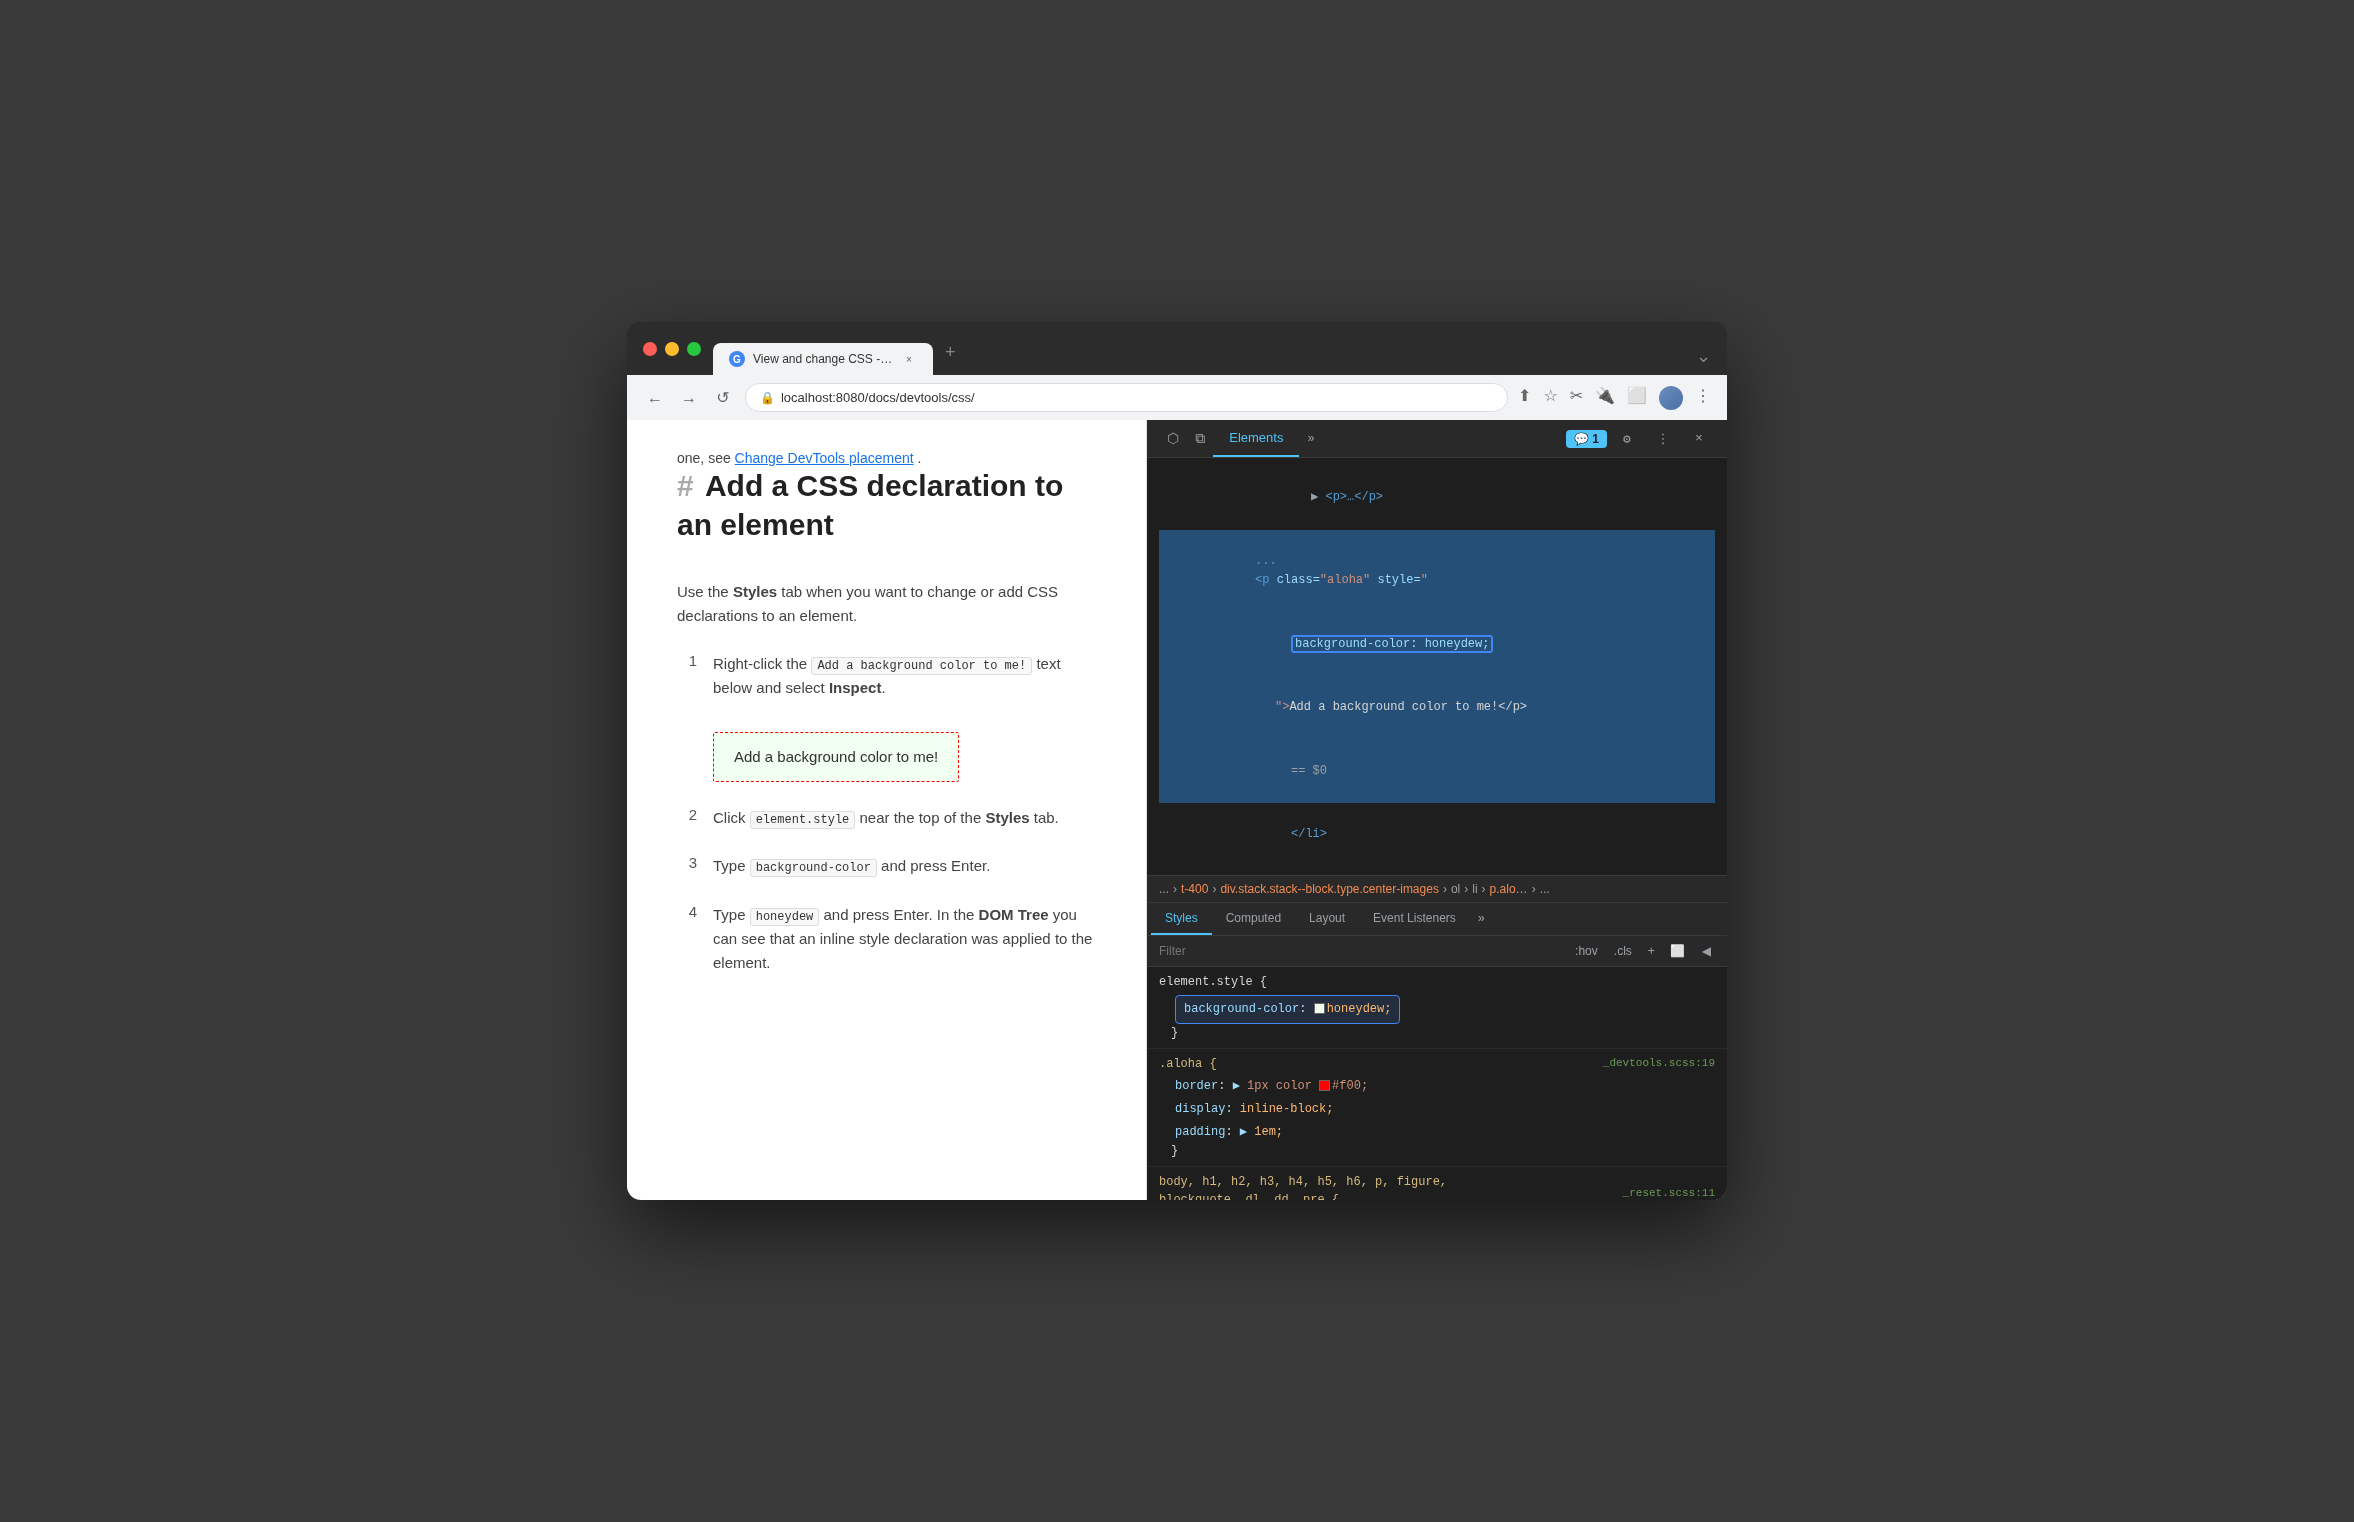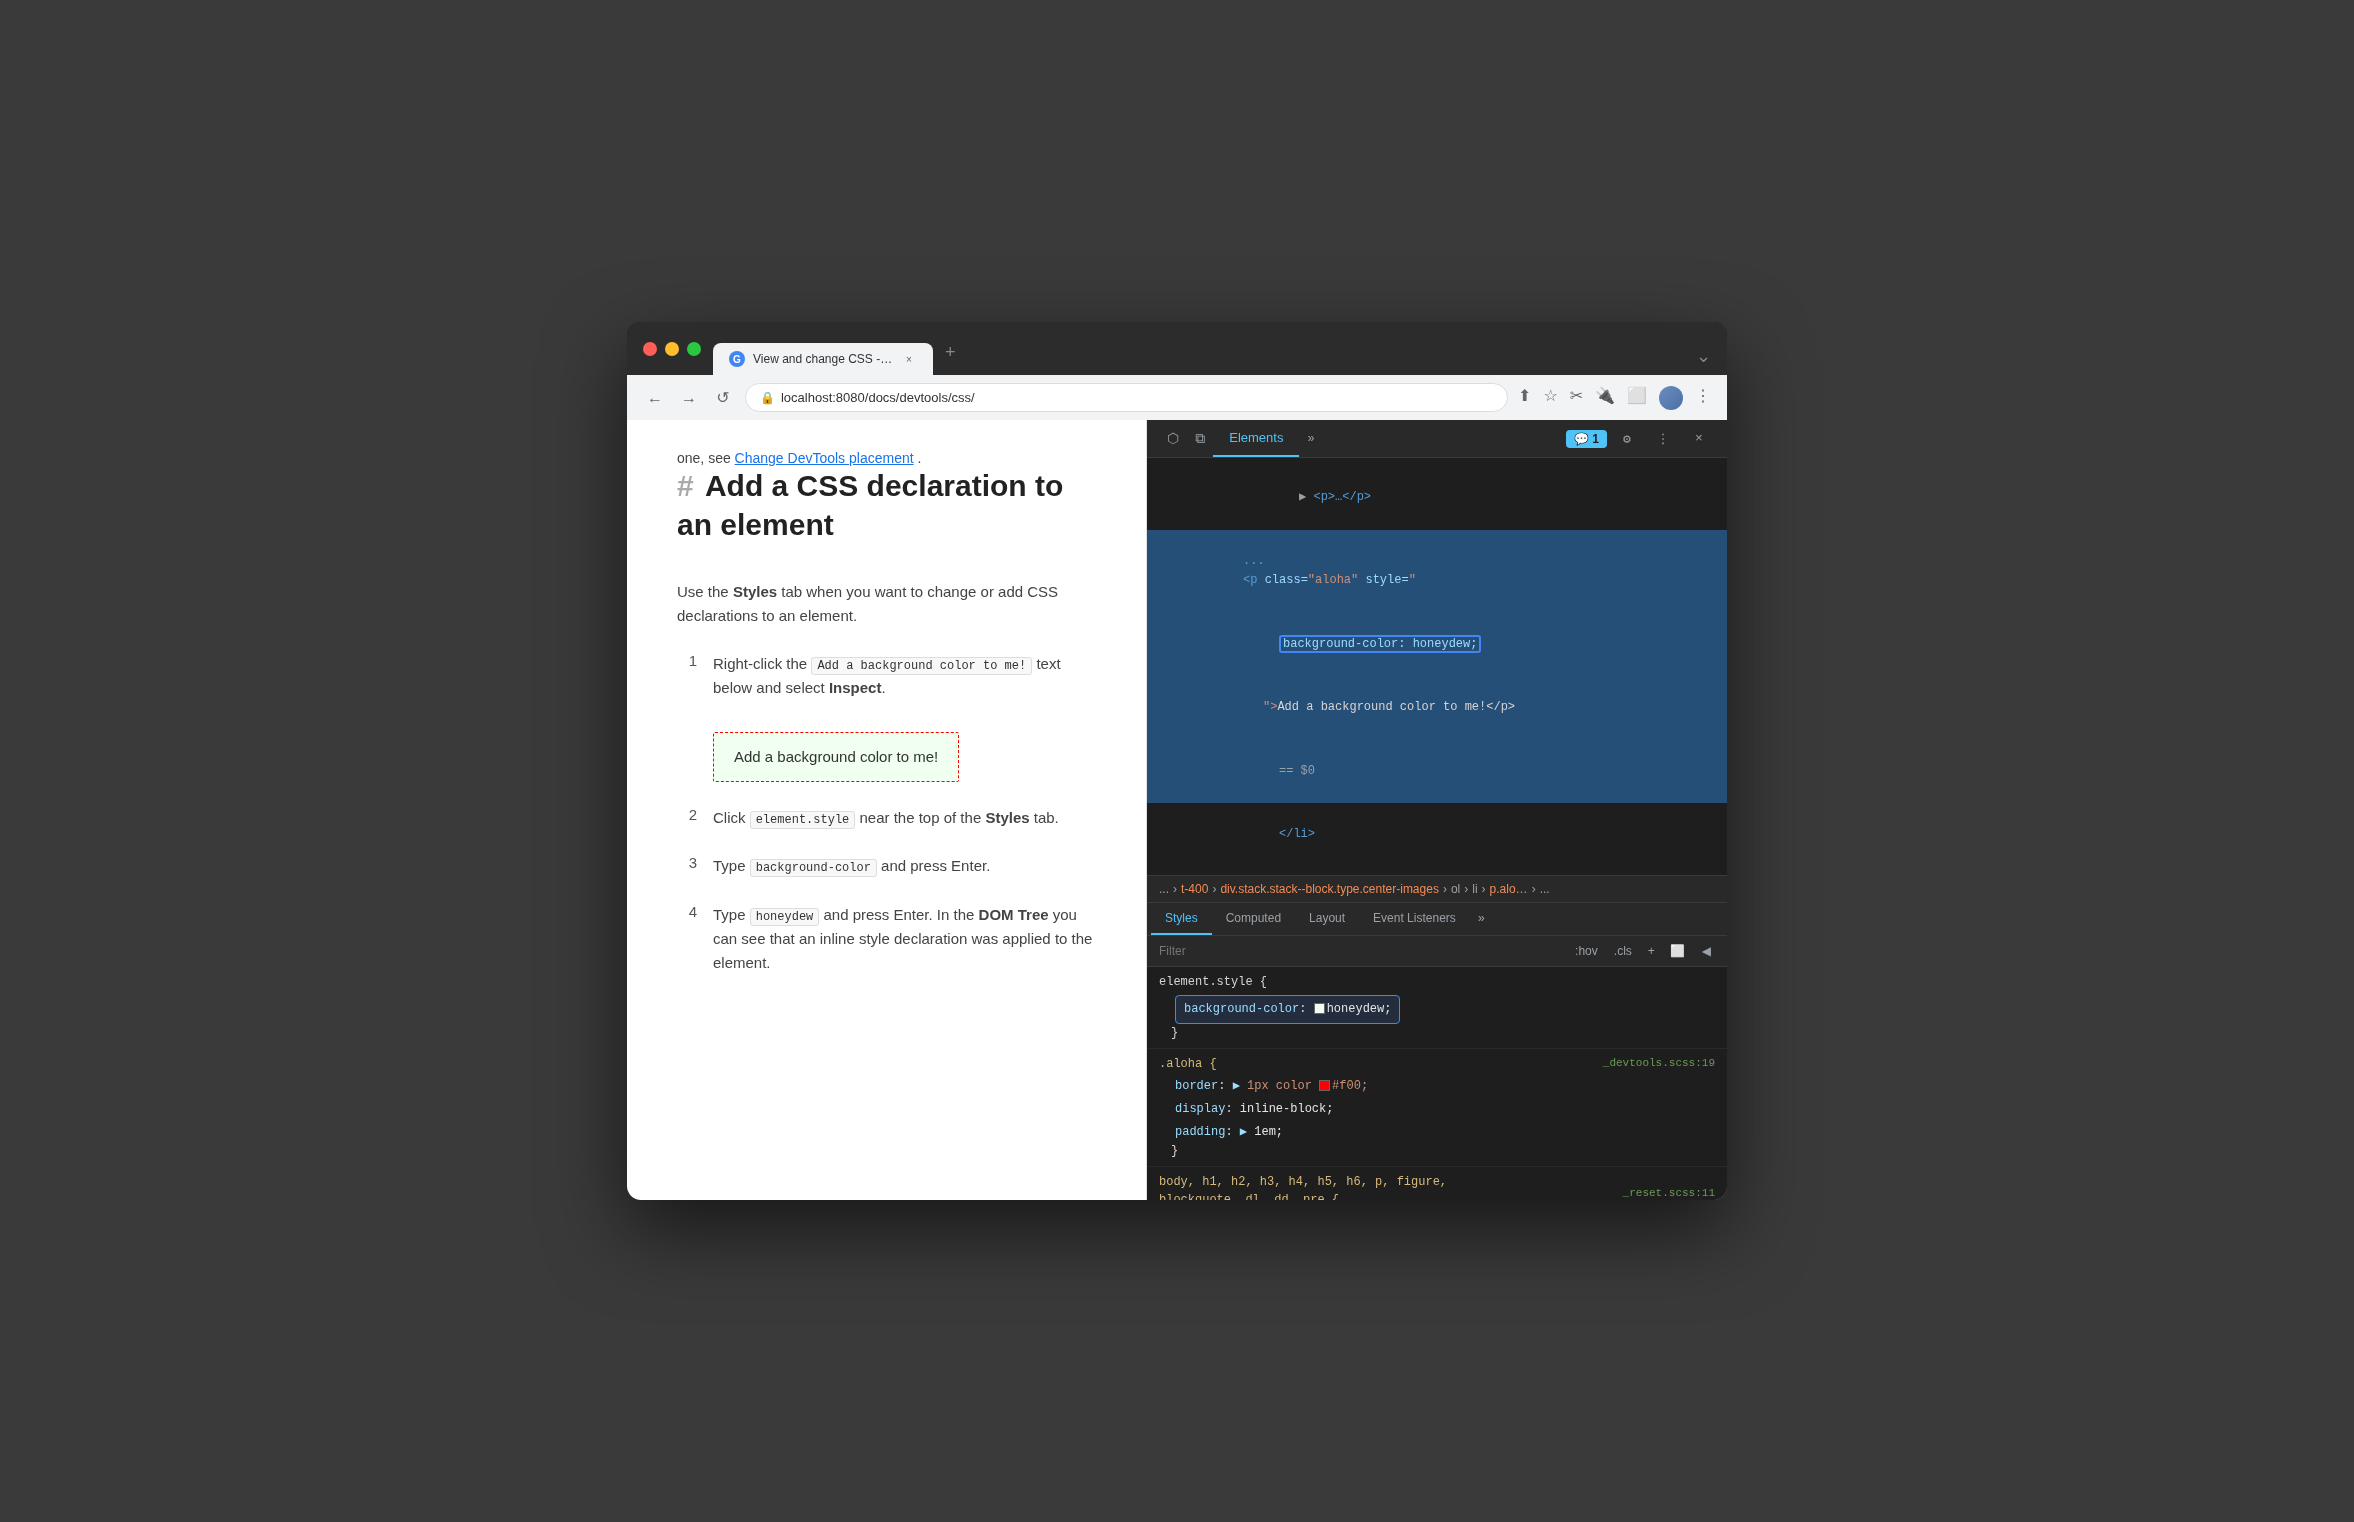--- a/index.html
+++ b/index.html
@@ -353,21 +353,21 @@
       border-radius: 4px;
       padding: 2px 8px;
       font-size: 12px;
       font-family: -apple-system, sans-serif;
       font-weight: 600;
     }
 
     
     .dom-tree {
       background: #1e1e1e;
-      padding: 8px 0;
+      padding: 8px 12px;
       border-bottom: 1px solid #3a3a3a;
       min-height: 180px;
     }
 
     .dom-line {
       padding: 3px 16px;
       font-size: 12px;
       white-space: pre;
       color: #d4d4d4;
       line-height: 1.6;
@@ -496,21 +496,21 @@
     }
 
     .style-property {
       padding: 2px 0 2px 16px;
       font-size: 12px;
       color: #d4d4d4;
       line-height: 1.6;
     }
 
     .prop-name { color: #9cdcfe; }
-    .prop-value { color: #e5e5e5; }
+    .prop-value { color: #fdba74; }
 
     .highlighted-prop {
       background: rgba(66, 133, 244, 0.15);
       border: 1.5px solid #4285f4;
       border-radius: 4px;
       padding: 4px 8px;
       display: inline-block;
     }
 
     .style-brace {

